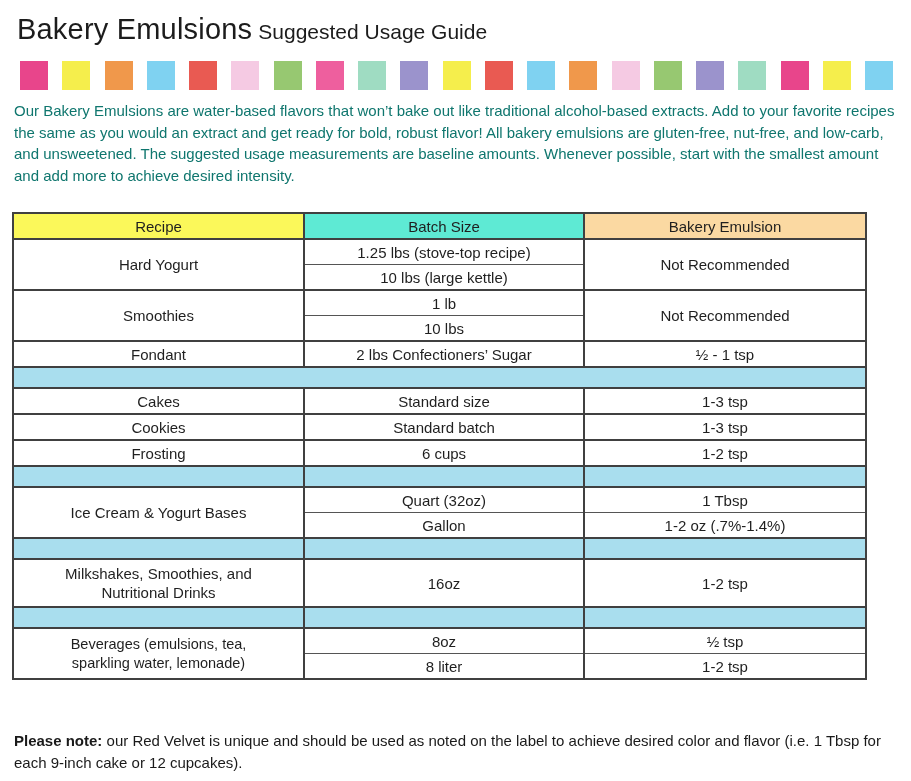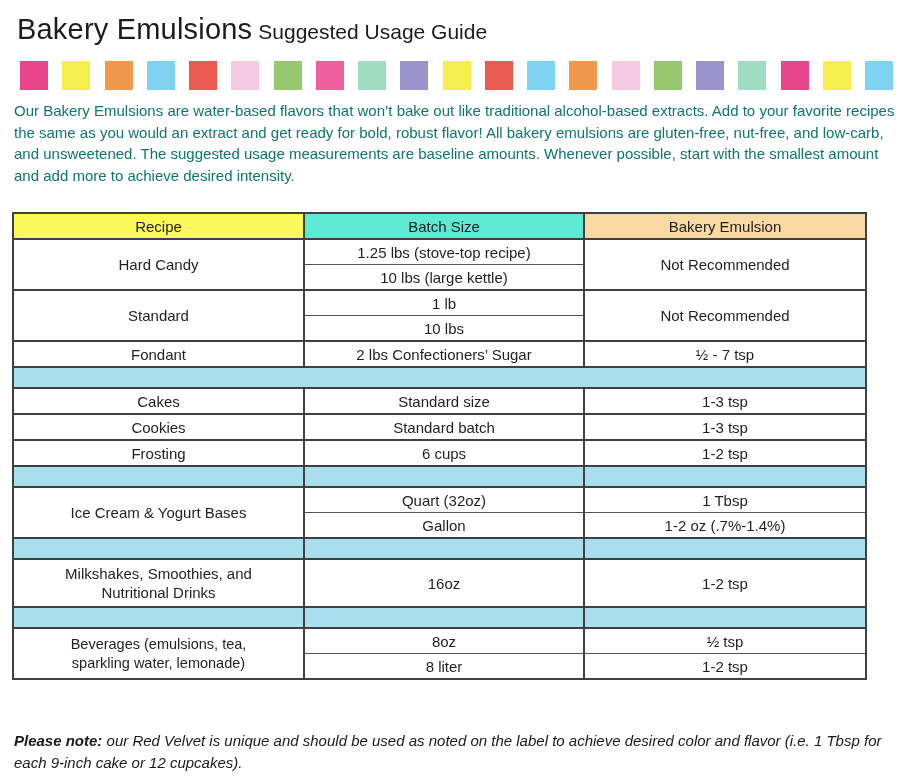--- a/index.html
+++ b/index.html
@@ -80,21 +80,20 @@
   tr.sep td { height: 19px; padding: 0; }
   tr.tall td { height: 46px; }
   .two-line span { display: block; line-height: 1.3; }
   td.small { font-size: 14.5px; }
   .note {
     margin: 50px 0 8px 0;
     width: 886px;
     font-size: 15px;
     line-height: 22px;
     color: #1a1a1a;
-    font-style: italic;
   }
   .note b { font-weight: 700; }
 </style>
 </head>
 <body>
 
 <div class="page">
 
   <h1 class="title-line"><span class="title-main">Bakery Emulsions</span><span class="title-sub">Suggested Usage Guide</span></h1>
 
@@ -131,41 +130,41 @@
         <col class="c3">
       </colgroup>
     <tbody>
       <tr>
         <th style="background-color: rgb(251, 248, 90);">Recipe</th>
         <th style="background-color: #5eead4;">Batch Size</th>
         <th style="background-color: rgb(251, 217, 162);">Bakery Emulsion</th>
       </tr>
 
       <tr>
-        <td rowspan="2">Hard Candy</td>
+        <td rowspan="2">Hard Yogurt</td>
         <td class="thin-b">1.25 lbs (stove-top recipe)</td>
         <td rowspan="2">Not Recommended</td>
       </tr>
       <tr>
         <td class="thin-t">10 lbs (large kettle)</td>
       </tr>
 
       <tr>
-        <td rowspan="2">Standard</td>
+        <td rowspan="2">Smoothies</td>
         <td class="thin-b">1 lb</td>
         <td rowspan="2">Not Recommended</td>
       </tr>
       <tr>
         <td class="thin-t">10 lbs</td>
       </tr>
 
       <tr>
         <td>Fondant</td>
         <td>2 lbs Confectioners’ Sugar</td>
-        <td>½ - 7 tsp</td>
+        <td>½ - 1 tsp</td>
       </tr>
 
       <tr class="sep">
         <td colspan="3" style="background-color: rgb(169, 222, 238);"></td>
       </tr>
 
       <tr>
         <td>Cakes</td>
         <td>Standard size</td>
         <td>1-3 tsp</td>

